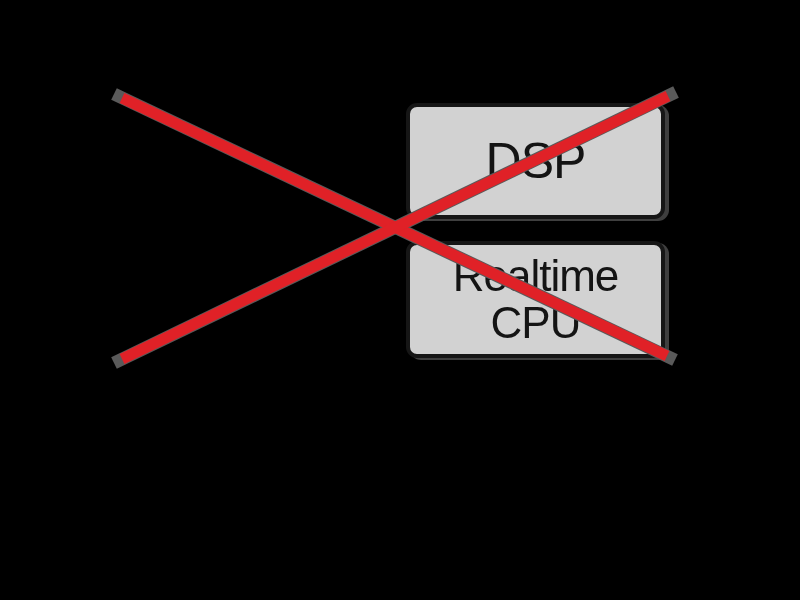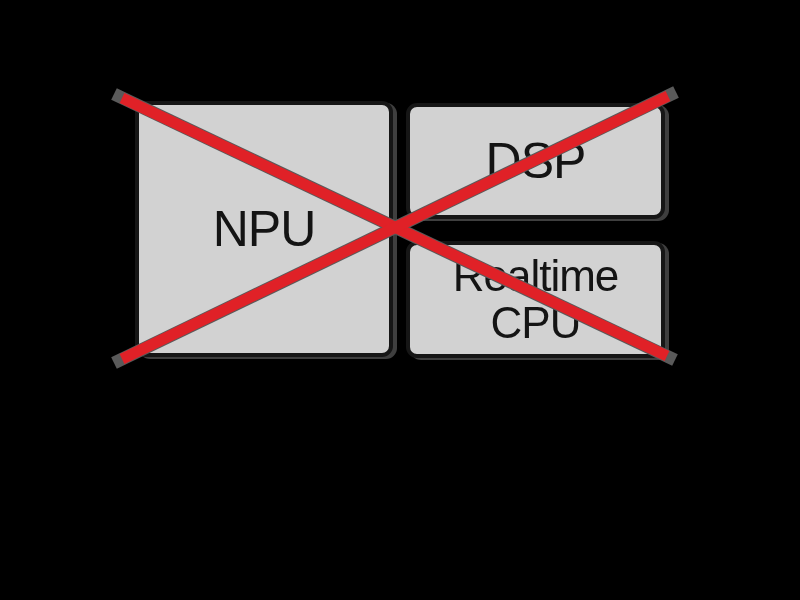--- a/index.html
+++ b/index.html
@@ -58,23 +58,20 @@
     left:0;top:0;
     width:800px;height:600px;
     pointer-events:none;
   }
 </style>
 </head>
 <body>
 
 <div class="stage">
 
-  <div class="box box-npu">
-    <span class="label">NPU</span>
-  </div>
 
   <div class="box box-dsp">
     <span class="label">DSP</span>
   </div>
 
   <div class="box box-realtime-cpu">
     <span class="label">Realtime CPU</span>
   </div>
 
   <svg class="cross-svg" viewBox="0 0 800 600" aria-hidden="true">

